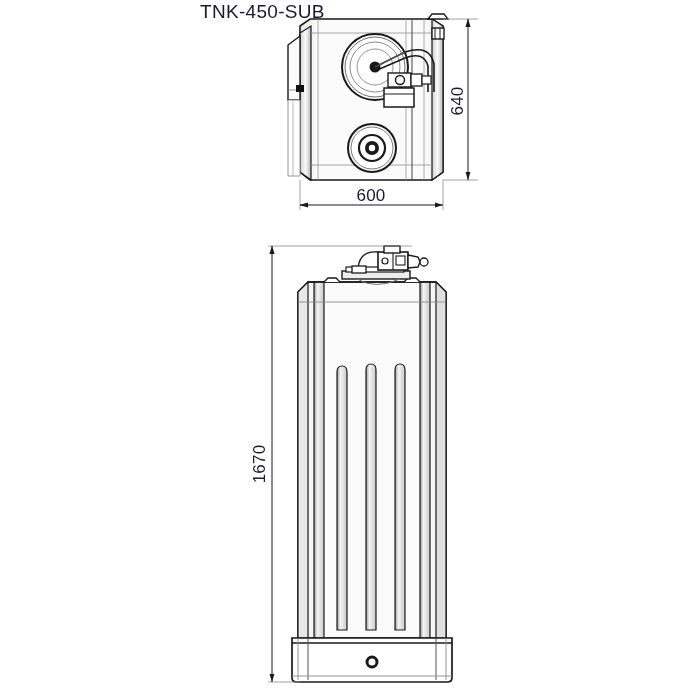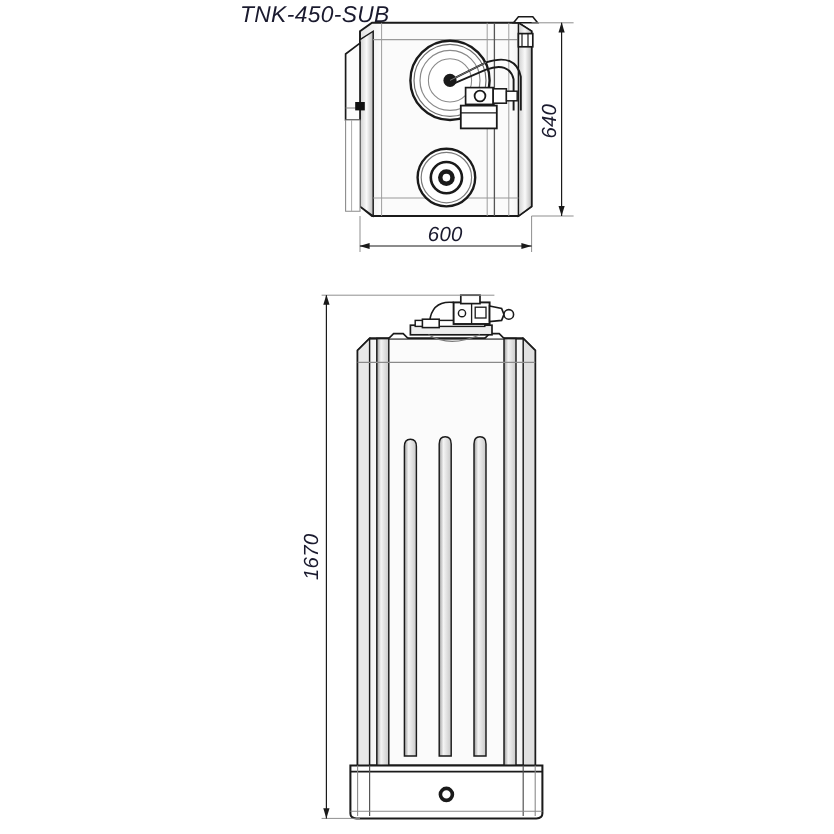--- a/index.html
+++ b/index.html
@@ -12,21 +12,20 @@
     height: 695px;
     font-family: "Liberation Sans", sans-serif;
     overflow: hidden;
     position: relative;
   }
   #drawing-root {
     position: absolute;
     left: 0; top: 0;
     width: 695px;
     height: 695px;
-    font-style: italic;
   }
   .dim-text {
     font-family: "Liberation Sans", sans-serif;
     font-size: 17px;
     fill: #1a1a2e;
     letter-spacing: 0.2px;
   }
   .title-text {
     font-family: "Liberation Sans", sans-serif;
     font-size: 19px;

